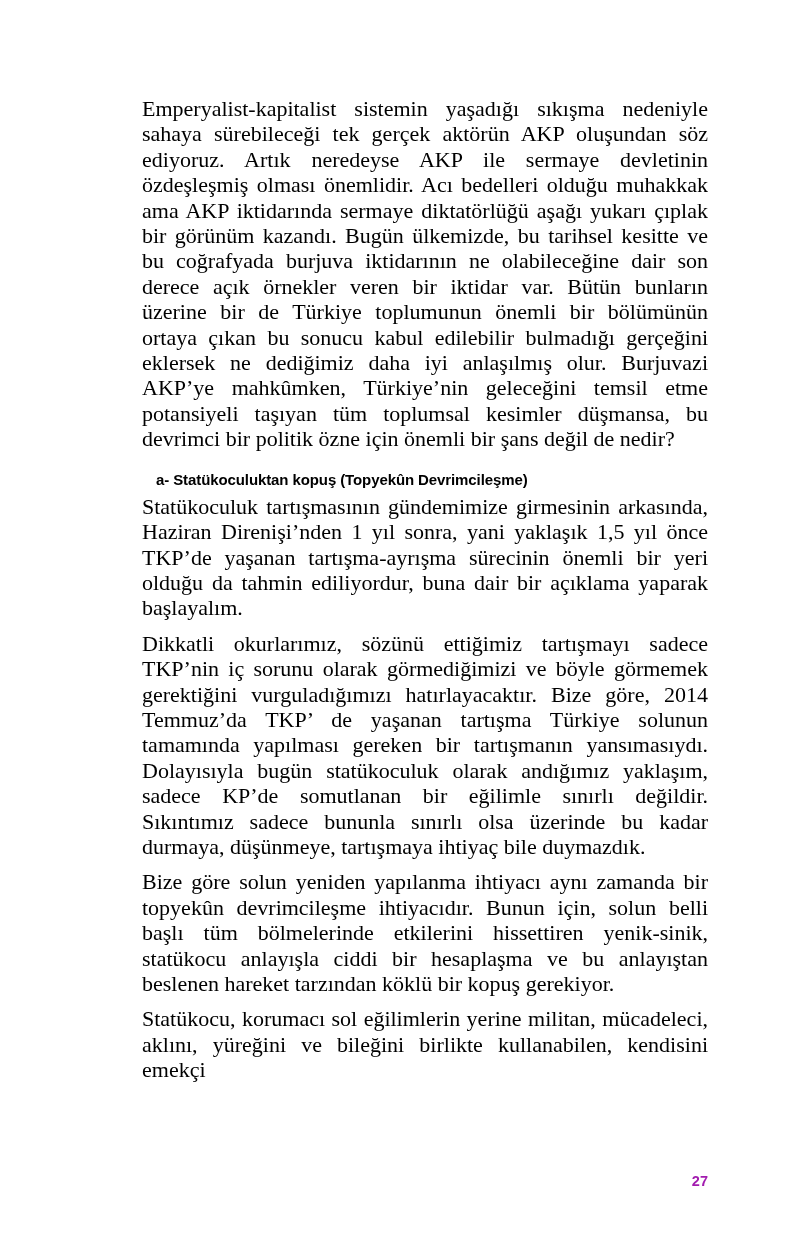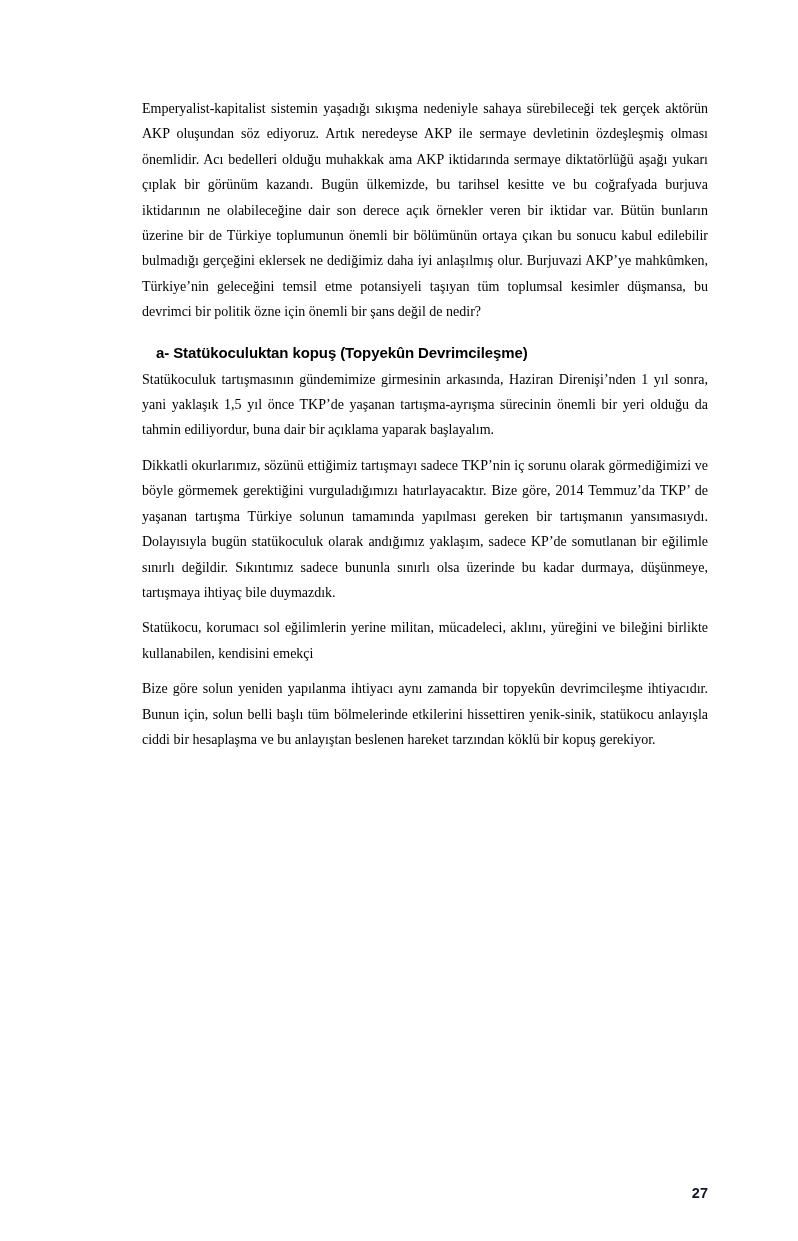--- a/index.html
+++ b/index.html
@@ -19,21 +19,21 @@
     height: 1241px;
     box-sizing: border-box;
     padding: 96px 90px 0 142px;
   }
   .content {
     width: 566px;
   }
   p.body-par {
     margin: 0 0 10px 0;
     font-family: "Liberation Serif", serif;
-    font-size: 14px;
+    font-size: 22px;
     line-height: 25.4px;
     text-align: justify;
     text-justify: inter-word;
     hyphens: manual;
   }
   p.first-par {
     margin-bottom: 12px;
   }
   h2.section-heading {
     margin: 16px 0 2px 0;
@@ -44,38 +44,38 @@
     line-height: 24px;
     text-align: left;
     letter-spacing: -0.1px;
   }
   p.after-heading {
     margin-top: 0;
   }
   .page-number {
     position: absolute;
     right: 90px;
-    bottom: 40px;
+    bottom: 52px;
     font-family: "Liberation Sans", sans-serif;
     font-size: 14.5px;
     font-weight: bold;
-    color: #0f172a;
+    color: #a21caf;
   }
 </style>
 </head>
 <body>
 
 <div class="page">
   <div class="content">
 
     <p class="body-par first-par">Emperyalist-kapitalist sistemin yaşadığı sıkışma nedeniyle sahaya sürebileceği tek gerçek aktörün AKP oluşundan söz ediyoruz. Artık neredeyse AKP ile sermaye devletinin özdeşleşmiş olması önemlidir. Acı bedelleri olduğu muhakkak ama AKP iktidarında sermaye diktatörlüğü aşağı yukarı çıplak bir görünüm kazandı. Bugün ülkemizde, bu tarihsel kesitte ve bu coğrafyada burjuva iktidarının ne olabileceğine dair son derece açık örnekler veren bir iktidar var. Bütün bunların üzerine bir de Türkiye toplumunun önemli bir bölümünün ortaya çıkan bu sonucu kabul edilebilir bulmadığı gerçeğini eklersek ne dediğimiz daha iyi anlaşılmış olur. Burjuvazi AKP’ye mahkûmken, Türkiye’nin geleceğini temsil etme potansiyeli taşıyan tüm toplumsal kesimler düşmansa, bu devrimci bir politik özne için önemli bir şans değil de nedir?</p>
 
     <h2 class="section-heading">a- Statükoculuktan kopuş (Topyekûn Devrimcileşme)</h2>
 
     <p class="body-par">Statükoculuk tartışmasının gündemimize girmesinin arkasında, Haziran Direnişi’nden 1 yıl sonra, yani yaklaşık 1,5 yıl önce TKP’de yaşanan tartışma-ayrışma sürecinin önemli bir yeri olduğu da tahmin ediliyordur, buna dair bir açıklama yaparak başlayalım.</p>
     <p class="body-par">Dikkatli okurlarımız, sözünü ettiğimiz tartışmayı sadece TKP’nin iç sorunu olarak görmediğimizi ve böyle görmemek gerektiğini vurguladığımızı hatırlayacaktır. Bize göre, 2014 Temmuz’da TKP’ de yaşanan tartışma Türkiye solunun tamamında yapılması gereken bir tartışmanın yansımasıydı. Dolayısıyla bugün statükoculuk olarak andığımız yaklaşım, sadece KP’de somutlanan bir eğilimle sınırlı değildir. Sıkıntımız sadece bununla sınırlı olsa üzerinde bu kadar durmaya, düşünmeye, tartışmaya ihtiyaç bile duymazdık.</p>
+    <p class="body-par">Bize göre solun yeniden yapılanma ihtiyacı aynı zamanda bir topyekûn devrimcileşme ihtiyacıdır. Bunun için, solun belli başlı tüm bölmelerinde etkilerini hissettiren yenik-sinik, statükocu anlayışla ciddi bir hesaplaşma ve bu anlayıştan beslenen hareket tarzından köklü bir kopuş gerekiyor.</p>
     <p class="body-par">Statükocu, korumacı sol eğilimlerin yerine militan, mücadeleci, aklını, yüreğini ve bileğini birlikte kullanabilen, kendisini emekçi</p>
-    <p class="body-par">Bize göre solun yeniden yapılanma ihtiyacı aynı zamanda bir topyekûn devrimcileşme ihtiyacıdır. Bunun için, solun belli başlı tüm bölmelerinde etkilerini hissettiren yenik-sinik, statükocu anlayışla ciddi bir hesaplaşma ve bu anlayıştan beslenen hareket tarzından köklü bir kopuş gerekiyor.</p>
 
   </div>
 
   <div class="page-number">27</div>
 </div>
 
 </body></html>

